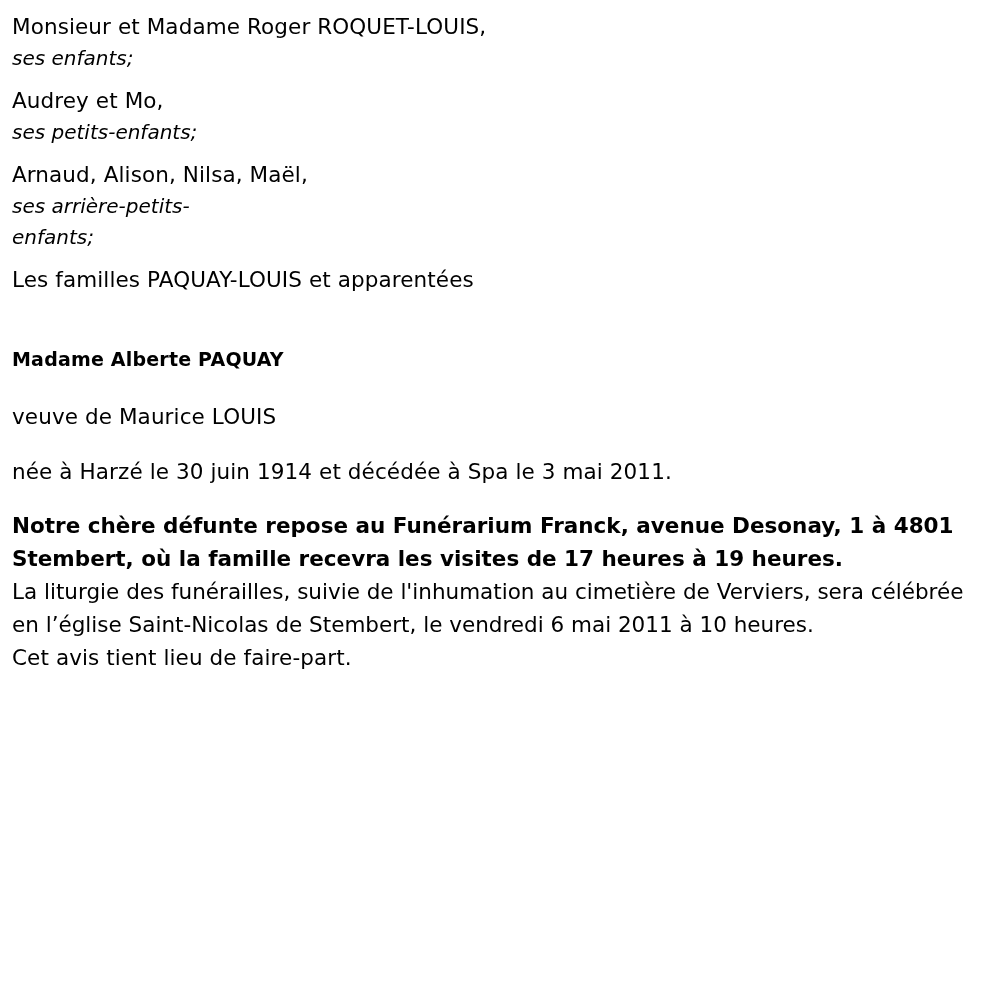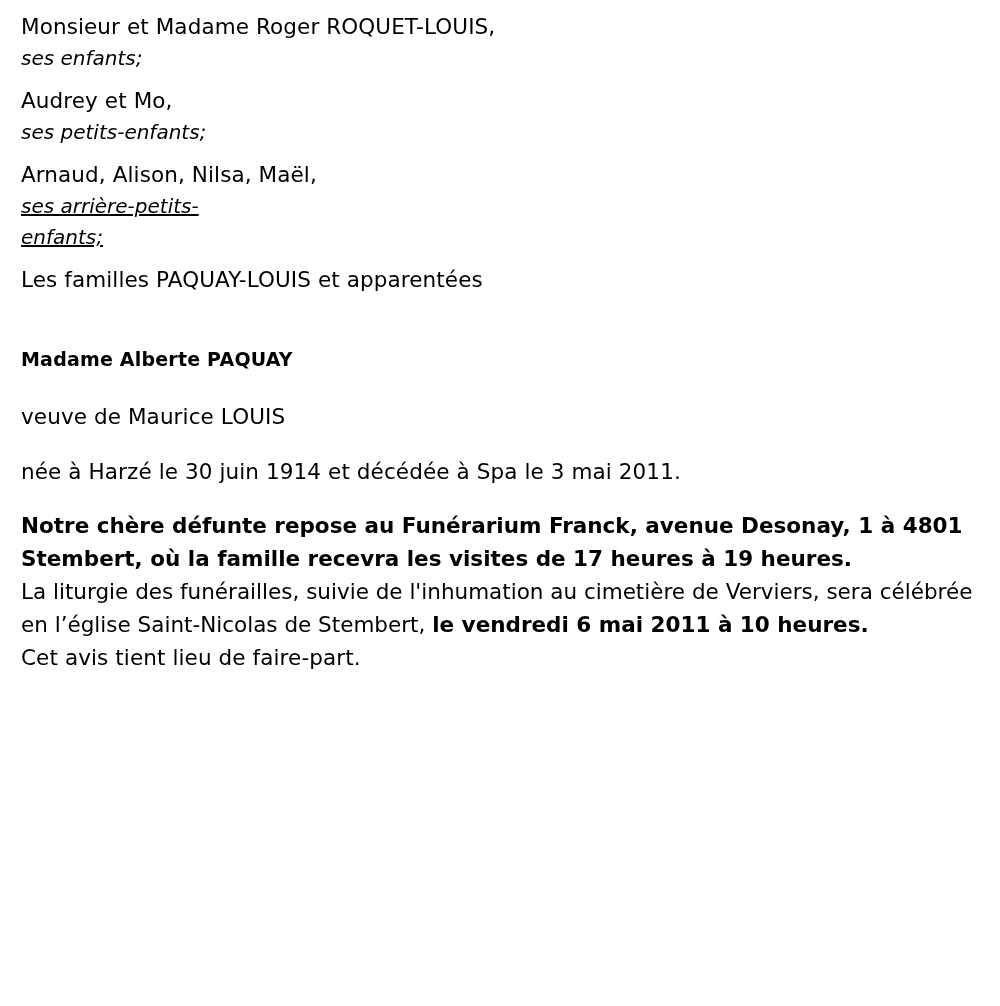--- a/index.html
+++ b/index.html
@@ -10,38 +10,37 @@
     width: 1000px;
     height: 1006px;
     background: #ffffff;
     font-family: "DejaVu Sans", sans-serif;
     color: #000000;
     overflow: hidden;
   }
   .notice {
     box-sizing: border-box;
     width: 1000px;
-    padding: 10px 12px 0 21px;
+    padding: 10px 12px 0 12px;
   }
   .line {
     font-size: 21.5px;
     line-height: 33px;
     letter-spacing: 0.1px;
     white-space: pre-wrap;
   }
   .right-note {
     text-align: left;
     font-style: italic;
     font-size: 20px;
     line-height: 31px;
     padding-right: 4px;
   }
   .right-note .wrap2 {
     display: block;
-    text-decoration: underline;
   }
   .gap-sm { height: 10px; }
   .gap-md { height: 22px; }
   .name {
     font-size: 19px;
     font-weight: bold;
     line-height: 38px;
     letter-spacing: 0.2px;
   }
   .bold-block {
@@ -49,21 +48,21 @@
     line-height: 33px;
     font-weight: bold;
     white-space: pre-wrap;
     margin-top: 21px;
   }
   .para {
     font-size: 21.5px;
     line-height: 33px;
     white-space: pre-wrap;
   }
-  .para b { font-weight: bold; }
+  .para b { font-weight: normal; }
   .block-tight { margin: 0; }
 </style>
 </head>
 <body>
 
 <div class="notice">
 
   <div class="line">Monsieur et Madame Roger ROQUET-LOUIS,</div>
 
   <div class="right-note">ses enfants;</div>

